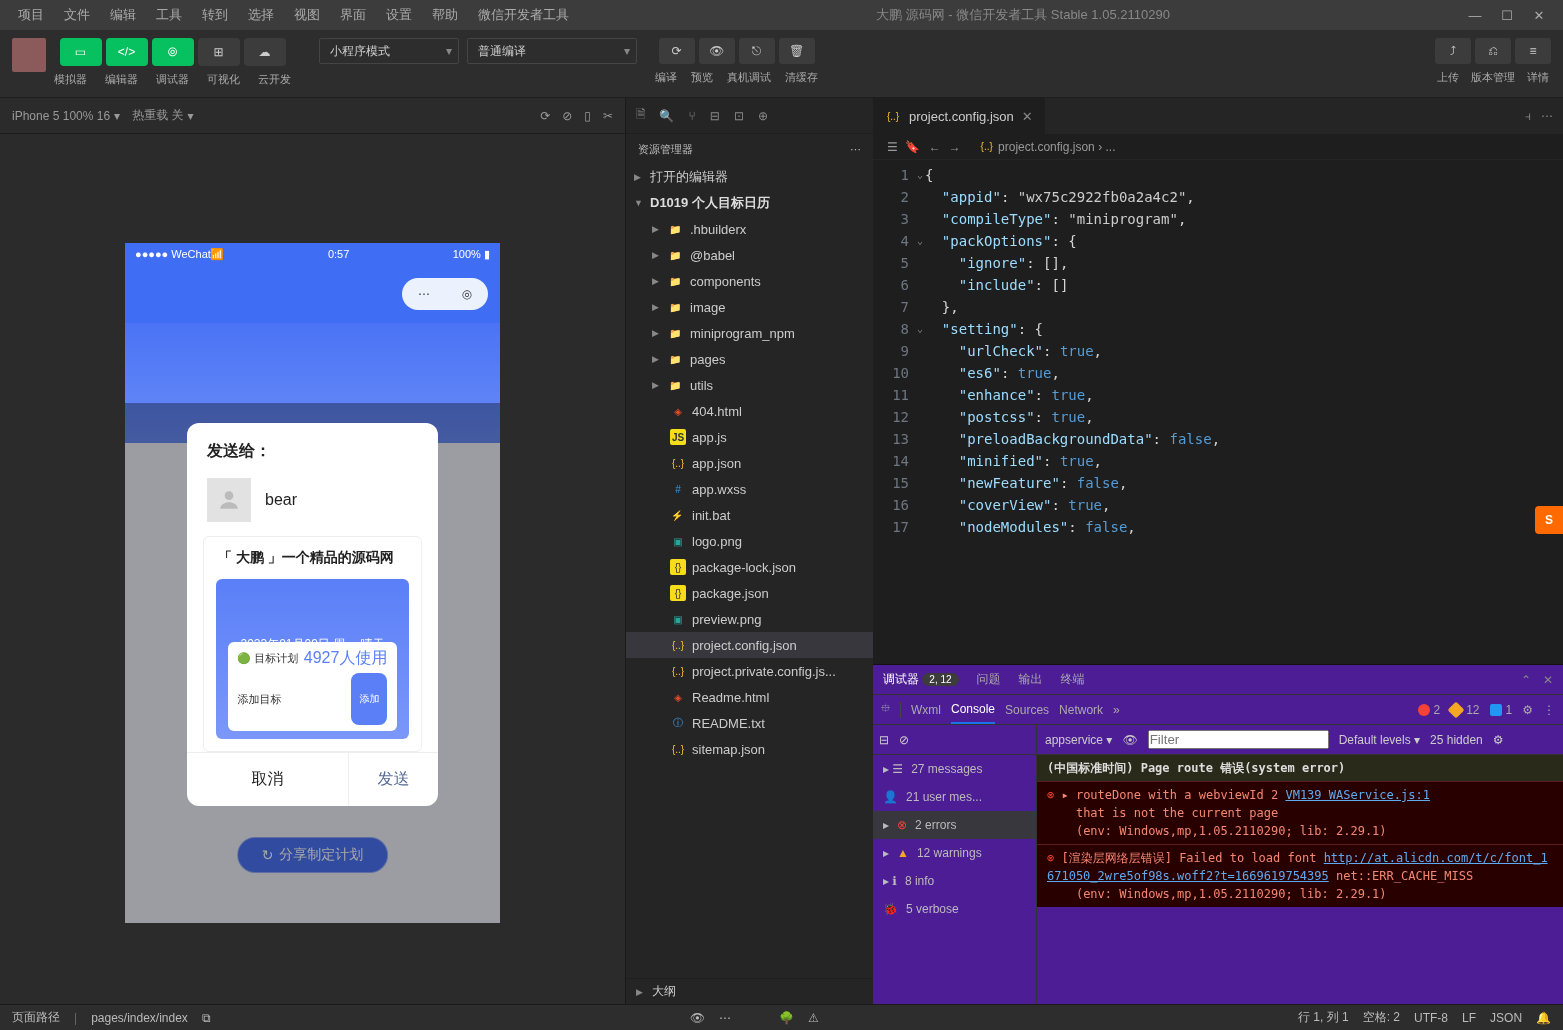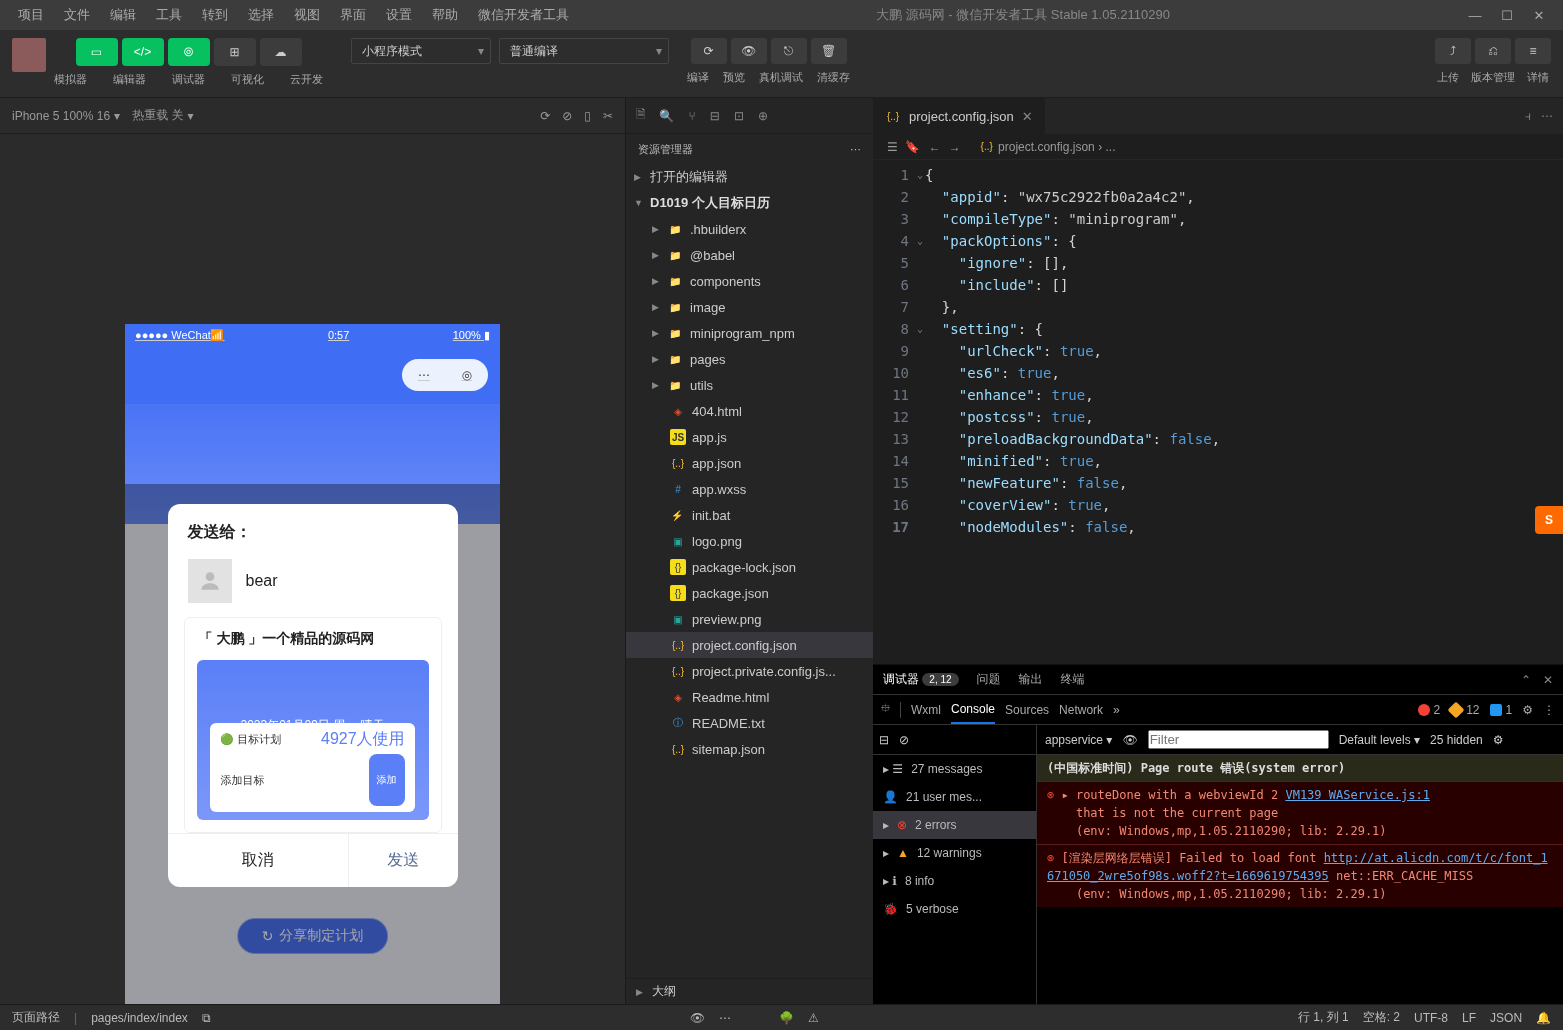--- a/index.html
+++ b/index.html
@@ -26,31 +26,31 @@
 .tbspacer { flex: 1; }
 .tbiconbtn { background: #3c3c3c; width: 36px; height: 26px; border-radius: 3px; display: flex; align-items: center; justify-content: center; color: #ccc; }
 
 
 .content { display: flex; height: calc(100% - 98px - 26px); }
 
 
 .simcol { width: 625px; background: #2b2b2b; display: flex; flex-direction: column; }
 .simbar { height: 36px; display: flex; align-items: center; padding: 0 12px; gap: 12px; color: #999; font-size: 12px; border-bottom: 1px solid #1e1e1e; }
 .simbar .dd { display: flex; align-items: center; gap: 4px; }
-.simarea { flex: 1; display: flex; align-items: flex-end; justify-content: center; padding-top: 28px; overflow: hidden; text-decoration: underline; }
+.simarea { flex: 1; display: flex; align-items: center; justify-content: center; padding-top: 28px; overflow: hidden; }
 .phone { width: 375px; background: #f5f6fa; border-radius: 0; position: relative; height: 680px; overflow: hidden; }
 .ph-status { height: 22px; background: #3f6ef5; display: flex; align-items: center; justify-content: space-between; padding: 0 10px; font-size: 11px; color: #fff; }
 .ph-nav { height: 58px; background: #3f6ef5; display: flex; align-items: center; justify-content: flex-end; padding: 0 12px; }
 .capsule { background: rgba(255,255,255,.9); border-radius: 18px; width: 86px; height: 32px; display: flex; align-items: center; justify-content: space-around; color: #333; }
 .ph-body { background: linear-gradient(#4a73f5,#6a8cf8 120px,#eef1fb 120px); height: 600px; position: relative; padding: 12px; }
 .bluebtn { background: #4a73f5; border: 1px solid rgba(255,255,255,.4); color: #fff; border-radius: 20px; padding: 8px 24px; display: inline-flex; align-items: center; gap: 6px; position: absolute; left: 50%; transform: translateX(-50%); bottom: 50px; font-size: 14px; }
 
 
 .overlay { position: absolute; inset: 80px 0 0 0; background: rgba(0,0,0,.35); display: flex; align-items: flex-start; justify-content: center; padding-top: 20px; }
-.modal { background: #fff; width: 290px; border-radius: 12px; color: #222; overflow: hidden; }
+.modal { background: #fff; width: 251px; border-radius: 12px; color: #222; overflow: hidden; }
 .mhead { padding: 18px 20px 10px; font-size: 16px; font-weight: 600; }
 .muser { display: flex; align-items: center; gap: 14px; padding: 6px 20px 14px; }
 .muser .ava { width: 44px; height: 44px; background: #e2e2e2; display: flex; align-items: center; justify-content: center; }
 .card { margin: 0 16px; border: 1px solid #eee; border-radius: 6px; overflow: hidden; }
 .ctitle { padding: 12px 14px; font-size: 14px; font-weight: 600; }
 .preview { margin: 0 12px 12px; height: 160px; background: linear-gradient(#5a7ff7,#7b97f9); border-radius: 6px; display: flex; flex-direction: column; align-items: center; justify-content: center; color: #fff; font-size: 12px; position: relative; }
 .preview .whcard { background: #fff; color: #333; border-radius: 6px; width: 88%; position: absolute; bottom: 8px; padding: 6px 10px; font-size: 11px; display: flex; flex-direction: column; gap: 4px; }
 .whcard .row1 { display: flex; justify-content: space-between; align-items: center; }
 .whcard .adbtn { background: #5a7ff7; color: #fff; border-radius: 8px; padding: 19px 8px; font-size: 10px; }
 .mfoot { display: flex; border-top: 1px solid #eee; height: 54px; }
@@ -90,21 +90,21 @@
 .tabright { margin-left: auto; display: flex; align-items: center; gap: 10px; padding-right: 10px; color: #888; }
 .crumb { height: 26px; display: flex; align-items: center; padding: 0 14px; gap: 8px; font-size: 12px; color: #999; border-bottom: 1px solid #252526; }
 .editor { flex: 1; display: flex; font-family: Consolas, monospace; font-size: 14px; overflow: hidden; position: relative; }
 .gutter { width: 52px; color: #6e7681; text-align: right; padding: 4px 16px 4px 0; line-height: 22px; position: relative; }
 .code { padding: 4px 0; line-height: 22px; white-space: pre; }
 .key { color: #9cdcfe; }
 .bool { color: #569cd6; }
 .pun { color: #d4d4d4; }
 
 
-.devtools { height: 340px; background: #000000; border-top: 1px solid #111; display: flex; flex-direction: column; margin-top: 20px; }
+.devtools { height: 340px; background: #4c1d95; border-top: 1px solid #111; display: flex; flex-direction: column; margin-top: 20px; }
 .dtabs { height: 30px; display: flex; align-items: center; padding: 0 10px; gap: 18px; font-size: 12px; border-bottom: 1px solid #333; }
 .dtab { color: #aaa; padding: 6px 0; }
 .dtab.active { color: #fff; }
 .badge { background: #3c3c3c; border-radius: 8px; padding: 1px 7px; font-size: 10px; }
 .dtabs .right { margin-left: auto; display: flex; gap: 12px; color: #888; }
 .devmain { display: flex; flex: 1; min-height: 0; }
 .dside { width: 164px; border-right: 1px solid #333; display: flex; flex-direction: column; }
 .dsrow { height: 28px; display: flex; align-items: center; gap: 8px; padding: 0 10px; font-size: 12px; color: #bbb; }
 .dsrow.active { background: #37373d; }
 .dcontent { flex: 1; display: flex; flex-direction: column; min-width: 0; }
@@ -162,21 +162,21 @@
 <div class="maintoolbar">
   <div class="avatar"></div>
   <div class="tbgroup">
     <div class="tbrow">
       <div class="tbbtn">▭</div>
       <div class="tbbtn">&lt;/&gt;</div>
       <div class="tbbtn">⦾</div>
       <div class="tbbtn gray">⊞</div>
       <div class="tbbtn gray">☁</div>
     </div>
-    <div class="tbrow" style="gap:26px">
+    <div class="tbrow" style="gap:18px">
       <span class="tblbl">模拟器</span>
       <span class="tblbl">编辑器</span>
       <span class="tblbl">调试器</span>
       <span class="tblbl">可视化</span>
       <span class="tblbl">云开发</span>
     </div>
   </div>
   <div class="dropdown" style="margin-left:20px">小程序模式</div>
   <div class="dropdown" style="min-width:170px">普通编译</div>
   <div class="tbgroup" style="margin-left:10px">
@@ -428,21 +428,21 @@
           <div style="position: relative;">7</div>
           <div style="position: relative;">8<span style="position: absolute; right: -14px; top: 0px; color: rgb(136, 136, 136); font-size: 10px;">⌄</span></div>
           <div style="position: relative;">9</div>
           <div style="position: relative;">10</div>
           <div style="position: relative;">11</div>
           <div style="position: relative;">12</div>
           <div style="position: relative;">13</div>
           <div style="position: relative;">14</div>
           <div style="position: relative;">15</div>
           <div style="position: relative;">16</div>
-          <div style="position: relative; font-weight: bold;">17</div>
+          <div style="position: relative;">17</div>
         </div>
       <div class="code" id="code"><div><span class="pun">{</span></div><div>  <span class="key">"appid"</span><span class="pun">:</span> "wx75c2922fb0a2a4c2"<span class="pun">,</span></div><div>  <span class="key">"compileType"</span><span class="pun">:</span> "miniprogram"<span class="pun">,</span></div><div>  <span class="key">"packOptions"</span><span class="pun">:</span> <span class="pun">{</span></div><div>    <span class="key">"ignore"</span><span class="pun">:</span> <span class="pun">[</span><span class="pun">]</span><span class="pun">,</span></div><div>    <span class="key">"include"</span><span class="pun">:</span> <span class="pun">[</span><span class="pun">]</span></div><div>  <span class="pun">}</span><span class="pun">,</span></div><div>  <span class="key">"setting"</span><span class="pun">:</span> <span class="pun">{</span></div><div>    <span class="key">"urlCheck"</span><span class="pun">:</span> <span class="bool">true</span><span class="pun">,</span></div><div>    <span class="key">"es6"</span><span class="pun">:</span> <span class="bool">true</span><span class="pun">,</span></div><div>    <span class="key">"enhance"</span><span class="pun">:</span> <span class="bool">true</span><span class="pun">,</span></div><div>    <span class="key">"postcss"</span><span class="pun">:</span> <span class="bool">true</span><span class="pun">,</span></div><div>    <span class="key">"preloadBackgroundData"</span><span class="pun">:</span> <span class="bool">false</span><span class="pun">,</span></div><div>    <span class="key">"minified"</span><span class="pun">:</span> <span class="bool">true</span><span class="pun">,</span></div><div>    <span class="key">"newFeature"</span><span class="pun">:</span> <span class="bool">false</span><span class="pun">,</span></div><div>    <span class="key">"coverView"</span><span class="pun">:</span> <span class="bool">true</span><span class="pun">,</span></div><div>    <span class="key">"nodeModules"</span><span class="pun">:</span> <span class="bool">false</span><span class="pun">,</span></div></div>
     </div>
 
     <div class="devtools">
       <div class="dtabs">
         <span class="dtab active"><span>调试器</span> <span class="badge">2, 12</span></span>
         <span class="dtab">问题</span>
         <span class="dtab">输出</span>
         <span class="dtab">终端</span>

